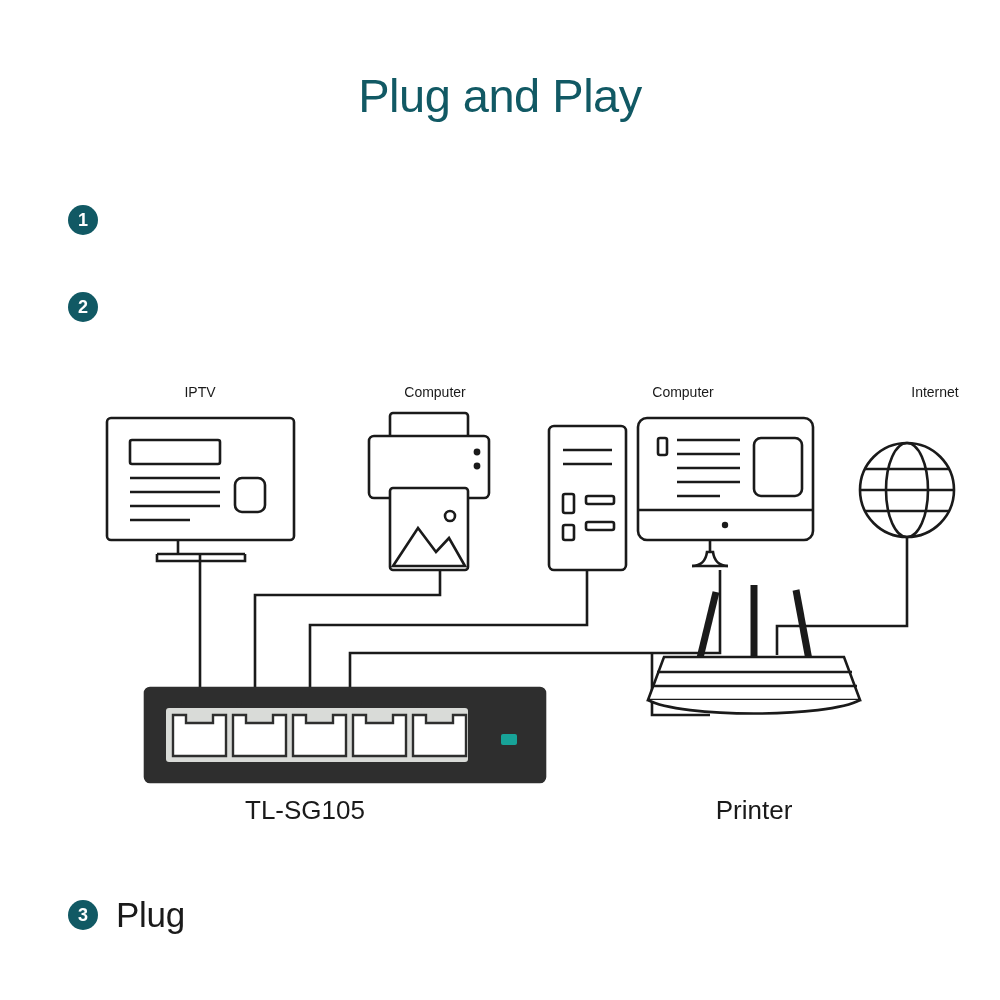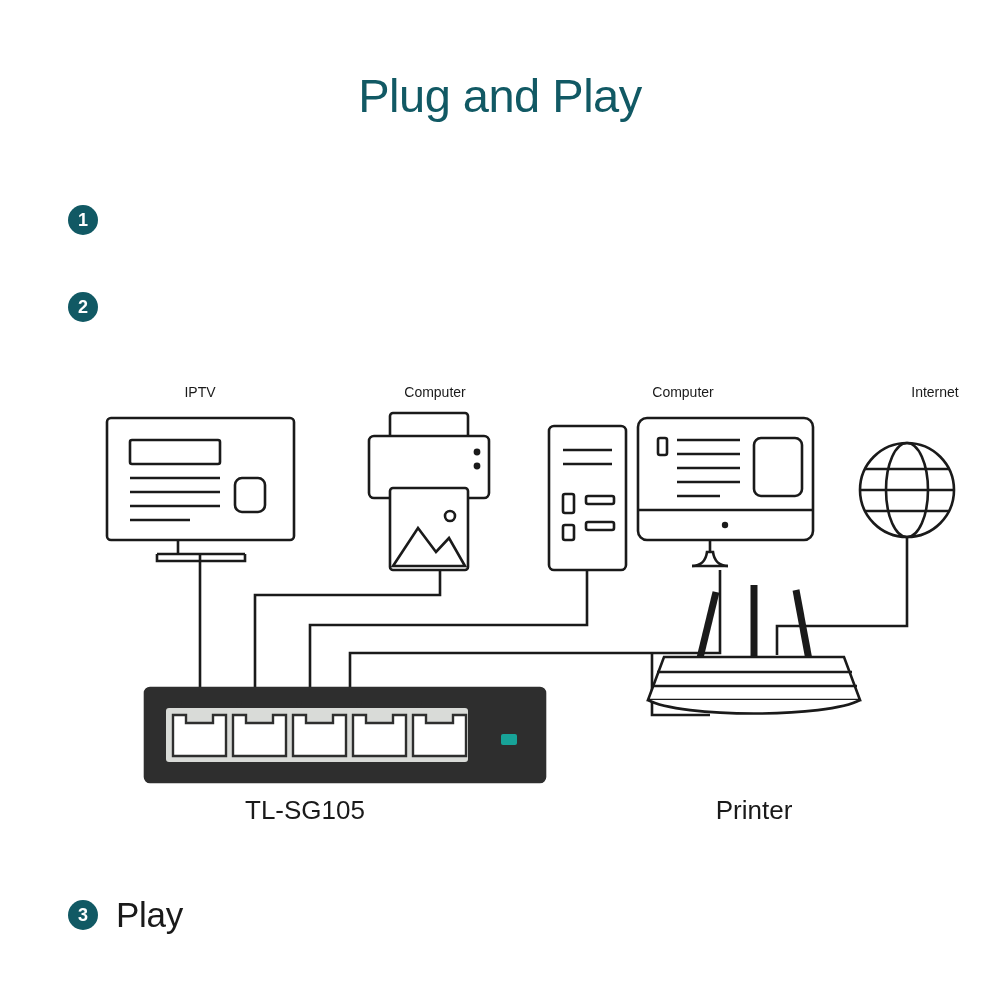--- a/index.html
+++ b/index.html
@@ -98,21 +98,21 @@
 <div class="step-row" id="step-1">
   <div class="step-badge">1</div>
 </div>
 
 <div class="step-row" id="step-2">
   <div class="step-badge">2</div>
 </div>
 
 <div class="step-row" id="step-3">
   <div class="step-badge">3</div>
-  <div class="step-label">Play</div>
+  <div class="step-label">Plug</div>
 </div>
 
 <div id="diagram">
 
   <div class="dev-caption" id="cap-iptv">IPTV</div>
   <div class="dev-caption" id="cap-printer">Computer</div>
   <div class="dev-caption" id="cap-computer">Computer</div>
   <div class="dev-caption" id="cap-internet">Internet</div>
 
   <div class="dev-name" id="name-switch">TL-SG105</div>

